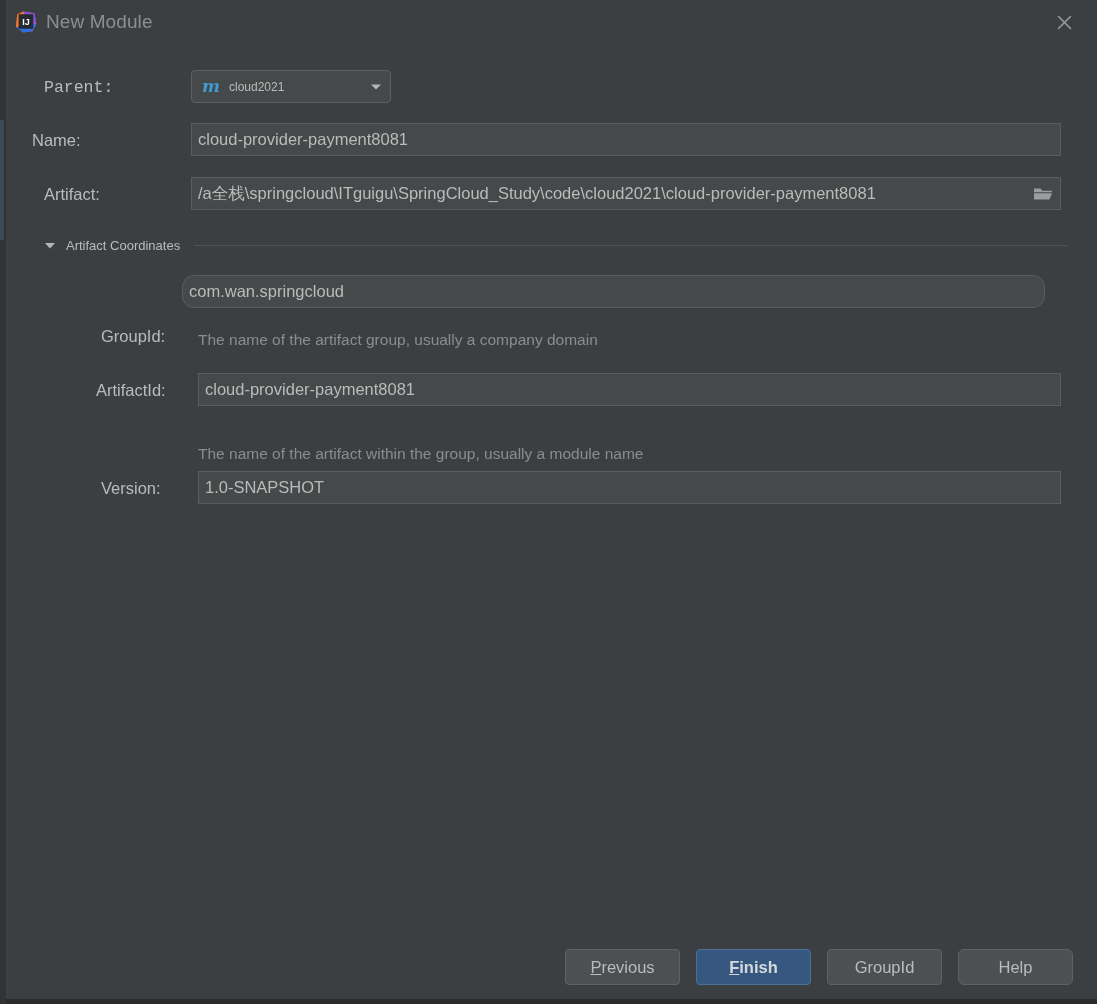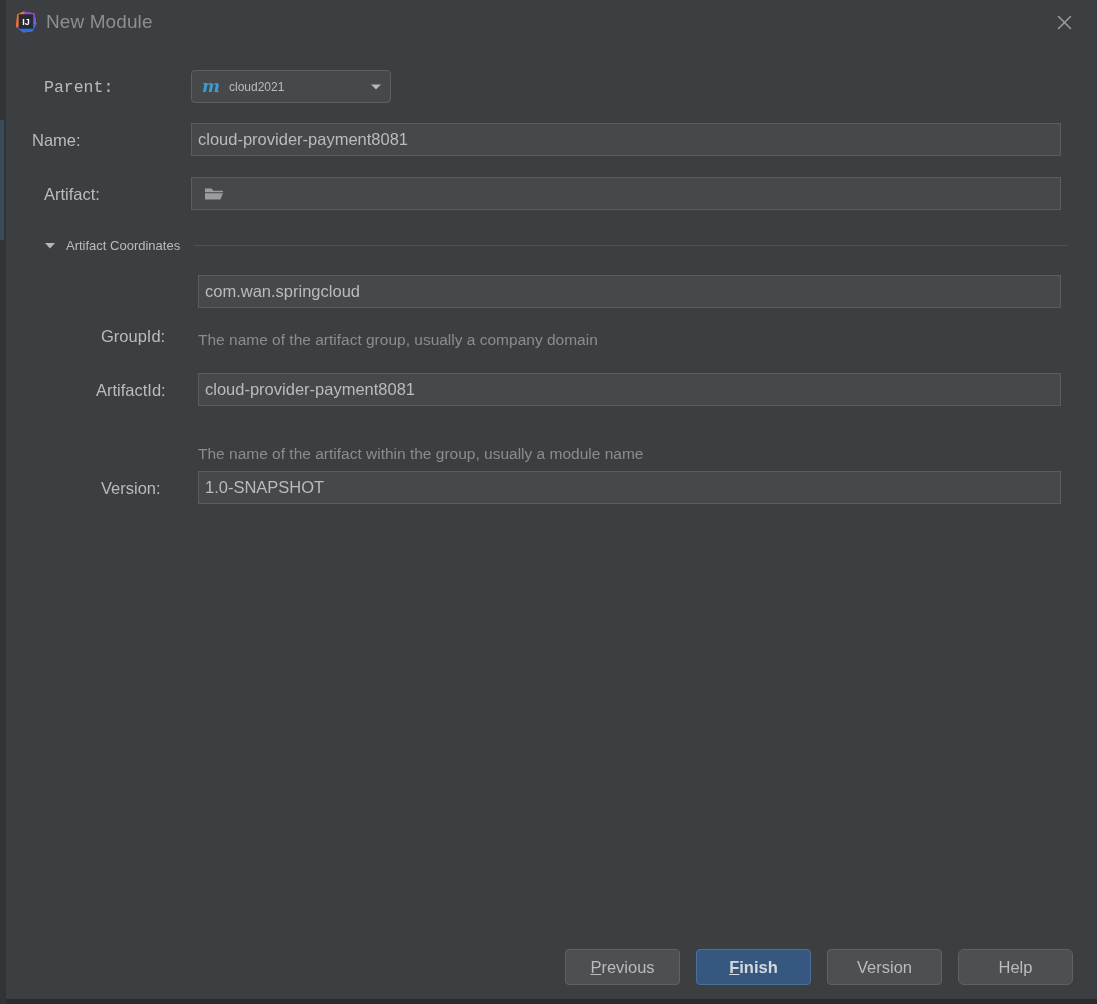--- a/index.html
+++ b/index.html
@@ -277,20 +277,21 @@
         <span class="lbl">Name:</span>
       </div>
       <div class="field" style="position:absolute; left:185px; top:78px; width:870px;">
         <span class="field-text">cloud-provider-payment8081</span>
       </div>
 
       <div class="row" style="left:38px; top:132px;">
         <span class="lbl">Artifact:</span>
       </div>
       <div class="field" style="position:absolute; left:185px; top:132px; width:870px;">
+        <span class="field-text" style="direction:rtl; text-align:left; unicode-bidi:plaintext;">/a全栈\springcloud\ITguigu\SpringCloud_Study\code\cloud2021\cloud-provider-payment8081</span>
         <span class="browse-icon">
           <svg width="21" height="17" viewBox="0 0 21 17">
             <path d="M1 3.5 h6.5 l1.8 2.2 H19 v1.6 H1 Z" fill="#9a9da0"></path>
             <path d="M1 8.2 h18 l-2.6 6.2 H1 Z" fill="#9a9da0"></path>
           </svg>
         </span>
       </div>
 
       <div class="section">
         <span class="section-triangle">
@@ -298,21 +299,21 @@
             <path d="M1 2 L11 2 L6 7.5 Z" fill="#b4b7b9"></path>
           </svg>
         </span>
         <span class="section-title">Artifact Coordinates</span>
         <span class="section-line"></span>
       </div>
 
       <div class="row" style="left:95px; top:230px;margin-top:44px;">
         <span class="lbl">GroupId:</span>
       </div>
-      <div class="field" style="position:absolute; left:192px; top:230px; width:863px;">
+      <div class="field" style="position:absolute; left:176px; top:230px; width:863px;border-radius:12px;">
         <span class="field-text">com.wan.springcloud</span>
       </div>
       <div class="hint" style="left:192px; top:286px;">The name of the artifact group, usually a company domain</div>
 
       <div class="row" style="left:90px; top:328px;text-align:right;">
         <span class="lbl">ArtifactId:</span>
       </div>
       <div class="field" style="position:absolute; left:192px; top:328px; width:863px;">
         <span class="field-text">cloud-provider-payment8081</span>
       </div>
@@ -330,21 +331,21 @@
     <div class="buttons">
       <div class="btn" style="left:559px; width:115px;">
         <span class="mnem">P</span>
           <span>revious</span>
       </div>
       <div class="btn default" style="left:690px; width:115px;">
         <span class="mnem">F</span>
           <span>inish</span>
       </div>
       <div class="btn" style="left:821px; width:115px;">
-        <span>Version</span>
+        <span>GroupId</span>
       </div>
       <div class="btn" style="left:952px; width:115px;border-radius:6px;">
         <span>Help</span>
       </div>
     </div>
 
   </div>
 </div>
 
 </body></html>

